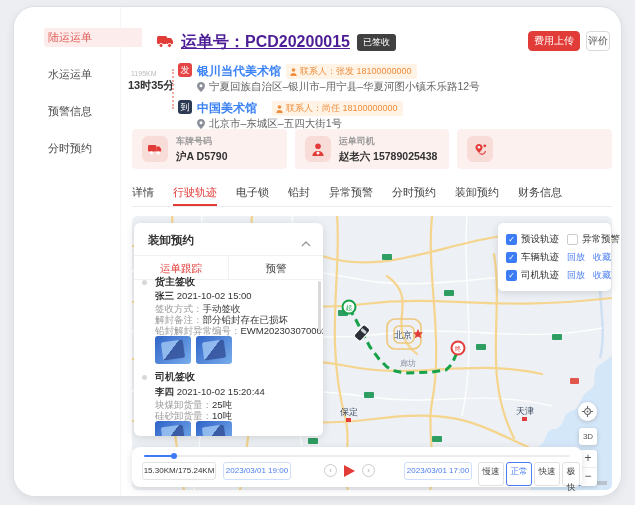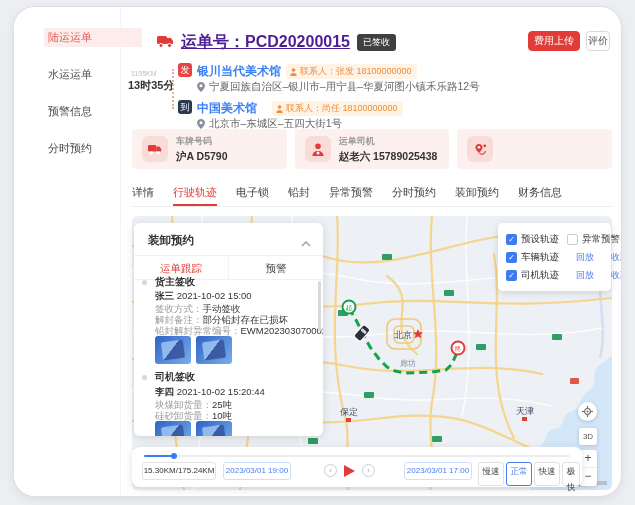--- a/index.html
+++ b/index.html
@@ -69,21 +69,21 @@
   .tscroll { position:absolute; right:2px; top:58px; width:3px; height:50px; border-radius:2px; background:#d9d9d9; }
 
   
   .legend { position:absolute; left:484px; top:216px; width:113px; height:68px; background:#fff; border-radius:5px;
             box-shadow:0 2px 8px rgba(0,0,0,.12); z-index:5; padding:7px 8px; }
   .leg-row { display:flex; align-items:center; height:18px; gap:4px; }
   .cbx { width:11px; height:11px; border-radius:2px; flex:none; cursor:pointer; }
   .cbx.on { background:#3b7cf6; color:#fff; font-size:8px; line-height:11px; text-align:center; }
   .cbx.off { background:#fff; border:1px solid #ccc; }
   .leg-label { font-size:9.5px; color:#333; white-space:nowrap; }
-  .leg-link { font-size:9px; color:#4a7df0; margin-left:13px; cursor:pointer; white-space:nowrap; }
+  .leg-link { font-size:9px; color:#4a7df0; margin-left:4px; cursor:pointer; white-space:nowrap; }
   .leg-gap { width:8px; }
 
   
   .mctl { position:absolute; background:#fff; box-shadow:0 1px 4px rgba(0,0,0,.18); color:#555; text-align:center; z-index:6; cursor:pointer; }
   .mctl-locate { left:564px; top:395px; width:19px; height:19px; border-radius:50%; line-height:17px; }
   .mctl-3d { left:565px; top:421px; width:18px; height:17px; border-radius:3px; font-size:8px; line-height:17px; }
   .mctl-zoom { left:565px; top:443px; width:18px; height:36px; border-radius:3px; font-size:12px; }
   .mctl-zoom div { height:18px; line-height:17px; cursor:pointer; }
   .mctl-zoom div:first-child { border-bottom:1px solid #eee; }
 

